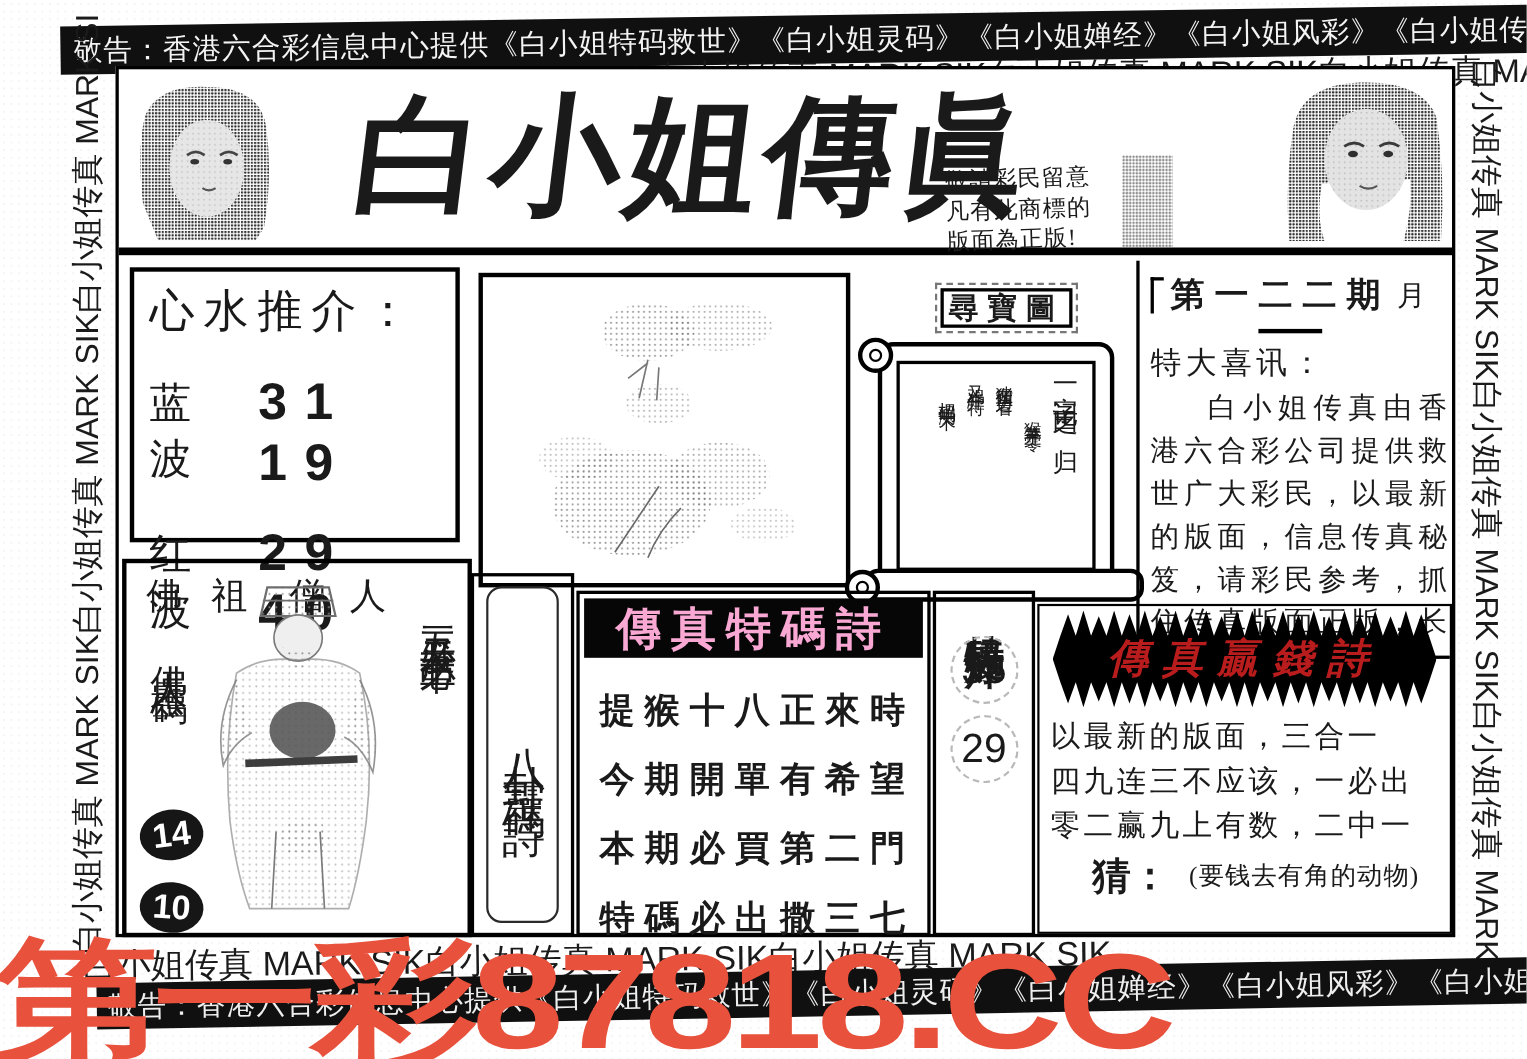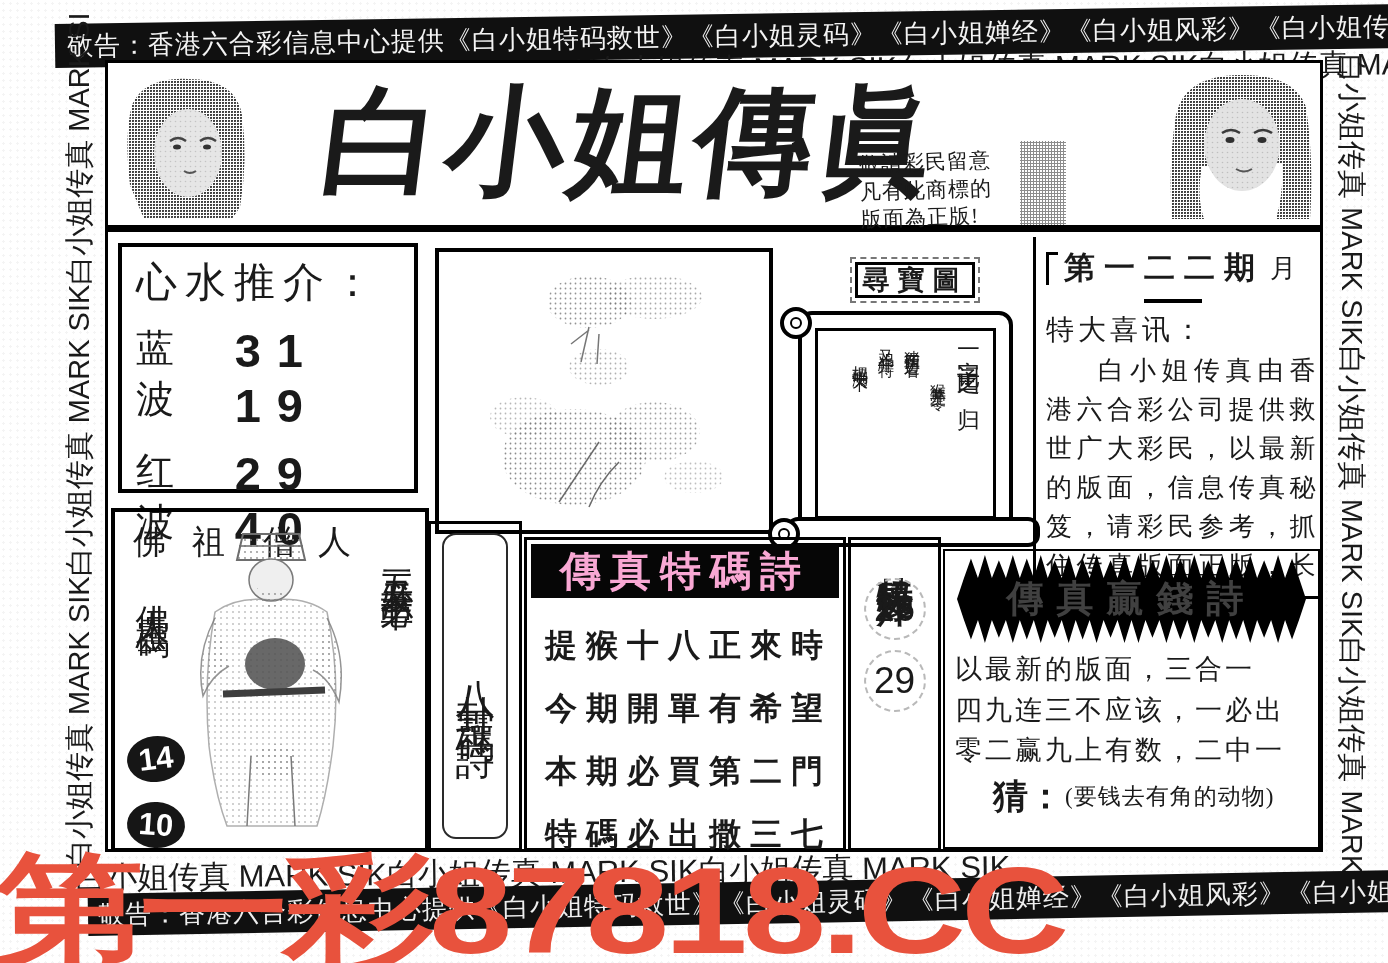--- a/index.html
+++ b/index.html
@@ -29,21 +29,21 @@
         align-items:center;justify-content:center;font-size:118px;font-weight:bold;
         letter-spacing:6px;transform:skewX(-7deg);white-space:nowrap;}
   .notice{position:absolute;left:752px;top:86px;width:150px;font-size:21px;line-height:1.32;
         transform:rotate(-2deg);letter-spacing:1px;}
   .stamp{position:absolute;left:912px;top:78px;width:46px;height:84px;
         background-image:radial-gradient(#666 1px,transparent 1.3px);background-size:3px 3px;opacity:.75;}
 
   
   .box-xinshui{left:10px;top:180px;width:300px;height:250px;border:4px solid #000;padding:8px 14px;box-sizing:border-box;}
   .xs-title{font-size:41px;letter-spacing:8px;}
-  .xs-row{display:flex;align-items:flex-start;margin-top:13px;}
+  .xs-row{display:flex;align-items:center;margin-top:27px;}
   .xs-label{font-size:38px;letter-spacing:12px;width:118px;}
   .xs-nums{font-family:"Liberation Sans",sans-serif;font-size:47px;font-weight:bold;letter-spacing:16px;}
 
   
   .box-flower{left:327px;top:185px;width:330px;height:278px;border:4px solid #000;}
 
   
   .treasure-label{left:742px;top:194px;width:130px;height:46px;border:2px dashed #777;padding:3px;box-sizing:border-box;}
   .treasure-label-inner{width:100%;height:100%;border:3px solid #000;box-sizing:border-box;
         display:flex;align-items:center;justify-content:center;font-size:27px;font-weight:bold;letter-spacing:8px;}
@@ -111,26 +111,26 @@
   .explode-num{width:58px;height:58px;border:2px dashed #b9b9b9;border-radius:50%;display:flex;
         align-items:center;justify-content:center;font-size:37px;margin-top:10px;
         font-family:"Liberation Sans",sans-serif;}
 
   
   .box-win{left:835px;top:486px;width:377px;height:300px;border:2px solid #000;box-sizing:border-box;padding:4px 8px;}
   .burst{position:relative;height:88px;margin:0 4px 4px;}
   .burst-bg{position:absolute;inset:0;background:#000;
     clip-path:polygon(0% 50%,2% 26%,4% 4%,6% 26%,8% 0%,10% 26%,12% 6%,14% 26%,16% 0%,18% 26%,20% 4%,22% 26%,24% 0%,26% 26%,28% 6%,30% 26%,32% 0%,34% 26%,36% 4%,38% 26%,40% 0%,42% 26%,44% 6%,46% 26%,48% 0%,50% 26%,52% 0%,54% 26%,56% 6%,58% 26%,60% 0%,62% 26%,64% 4%,66% 26%,68% 0%,70% 26%,72% 6%,74% 26%,76% 0%,78% 26%,80% 4%,82% 26%,84% 0%,86% 26%,88% 6%,90% 26%,92% 0%,94% 26%,96% 4%,98% 26%,100% 50%,98% 74%,96% 96%,94% 74%,92% 100%,90% 74%,88% 94%,86% 74%,84% 100%,82% 74%,80% 96%,78% 74%,76% 100%,74% 74%,72% 94%,70% 74%,68% 100%,66% 74%,64% 96%,62% 74%,60% 100%,58% 74%,56% 94%,54% 74%,52% 100%,50% 74%,48% 100%,46% 74%,44% 94%,42% 74%,40% 100%,38% 74%,36% 96%,34% 74%,32% 100%,30% 74%,28% 94%,26% 74%,24% 100%,22% 74%,20% 96%,18% 74%,16% 100%,14% 74%,12% 94%,10% 74%,8% 100%,6% 74%,4% 96%,2% 74%);}
   .burst-text{position:absolute;inset:0;display:flex;align-items:center;justify-content:center;
-        color:#404040;font-size:37px;font-weight:bold;letter-spacing:13px;}
+        color:#b91c1c;font-size:37px;font-weight:bold;letter-spacing:13px;font-style:italic;}
   .win-lines{padding:2px 2px 0;}
   .win-line{font-size:27px;letter-spacing:3px;line-height:1.5;white-space:nowrap;}
   .guess-row{display:flex;align-items:center;margin-top:2px;padding-left:40px;}
   .guess-label{font-size:35px;font-weight:bold;}
-  .guess-hint{font-size:23px;letter-spacing:1px;margin-left:2px;}
+  .guess-hint{font-size:23px;letter-spacing:1px;margin-left:18px;}
 
   
   .mark-bottom{left:75px;top:852px;font-family:"Liberation Sans",sans-serif;font-size:31px;
         white-space:nowrap;transform:rotate(-0.7deg);z-index:3;}
   .bottom-banner{left:88px;top:894px;width:1310px;height:42px;background:#101010;color:#efefef;
         display:flex;align-items:center;padding:0 10px;font-size:26px;white-space:nowrap;
         letter-spacing:1px;transform:rotate(-1.05deg);transform-origin:left center;z-index:3;overflow:hidden;}
   .watermark{left:-6px;top:830px;font-family:"Liberation Sans",sans-serif;font-size:150px;
         font-weight:bold;color:#e8523d;letter-spacing:-5px;white-space:nowrap;z-index:10;
         transform:scaleY(0.82);transform-origin:top left;}
@@ -302,21 +302,21 @@
       <div class="poem-lines">
         <div class="poem-line">提猴十八正來時</div>
         <div class="poem-line">今期開單有希望</div>
         <div class="poem-line">本期必買第二門</div>
         <div class="poem-line">特碼必出撒三七</div>
       </div>
     </div>
 
     <div class="abs box-explode">
       <div class="explode-title">特码爆炸</div>
-      <div class="explode-num">26</div>
+      <div class="explode-num">35</div>
       <div class="explode-num">29</div>
     </div>
 
     <div class="abs box-win">
       <div class="burst">
         <div class="burst-bg"></div>
         <div class="burst-text">傳真贏錢詩</div>
       </div>
       <div class="win-lines">
         <div class="win-line">以最新的版面，三合一</div>

